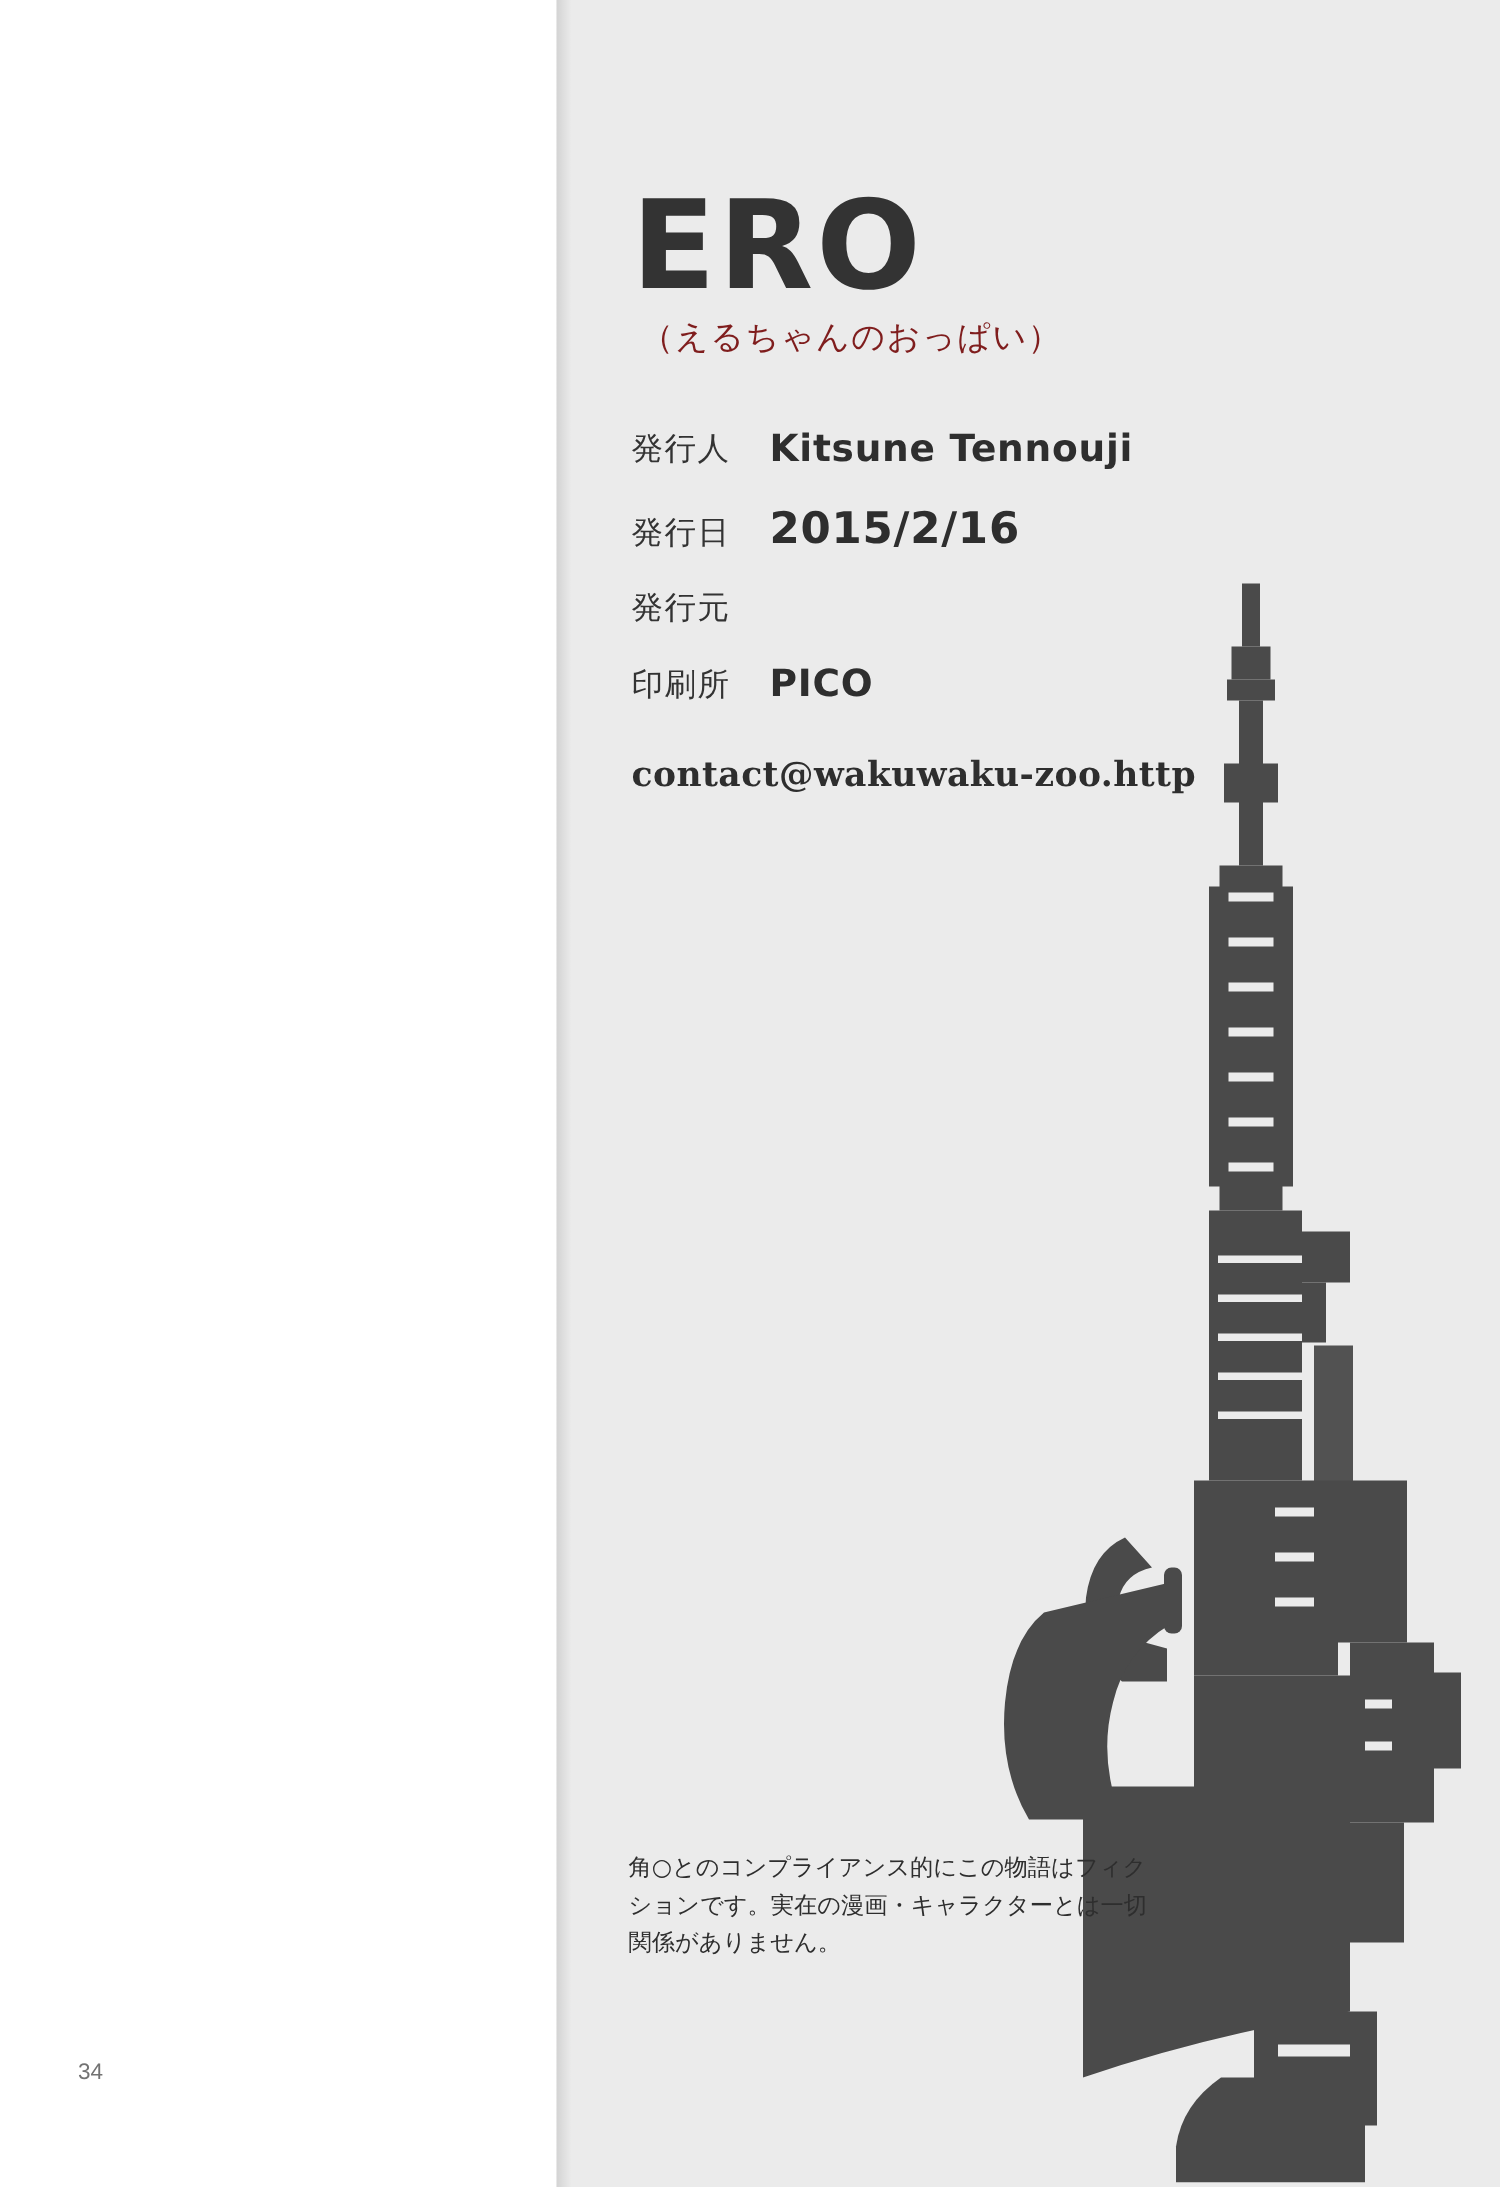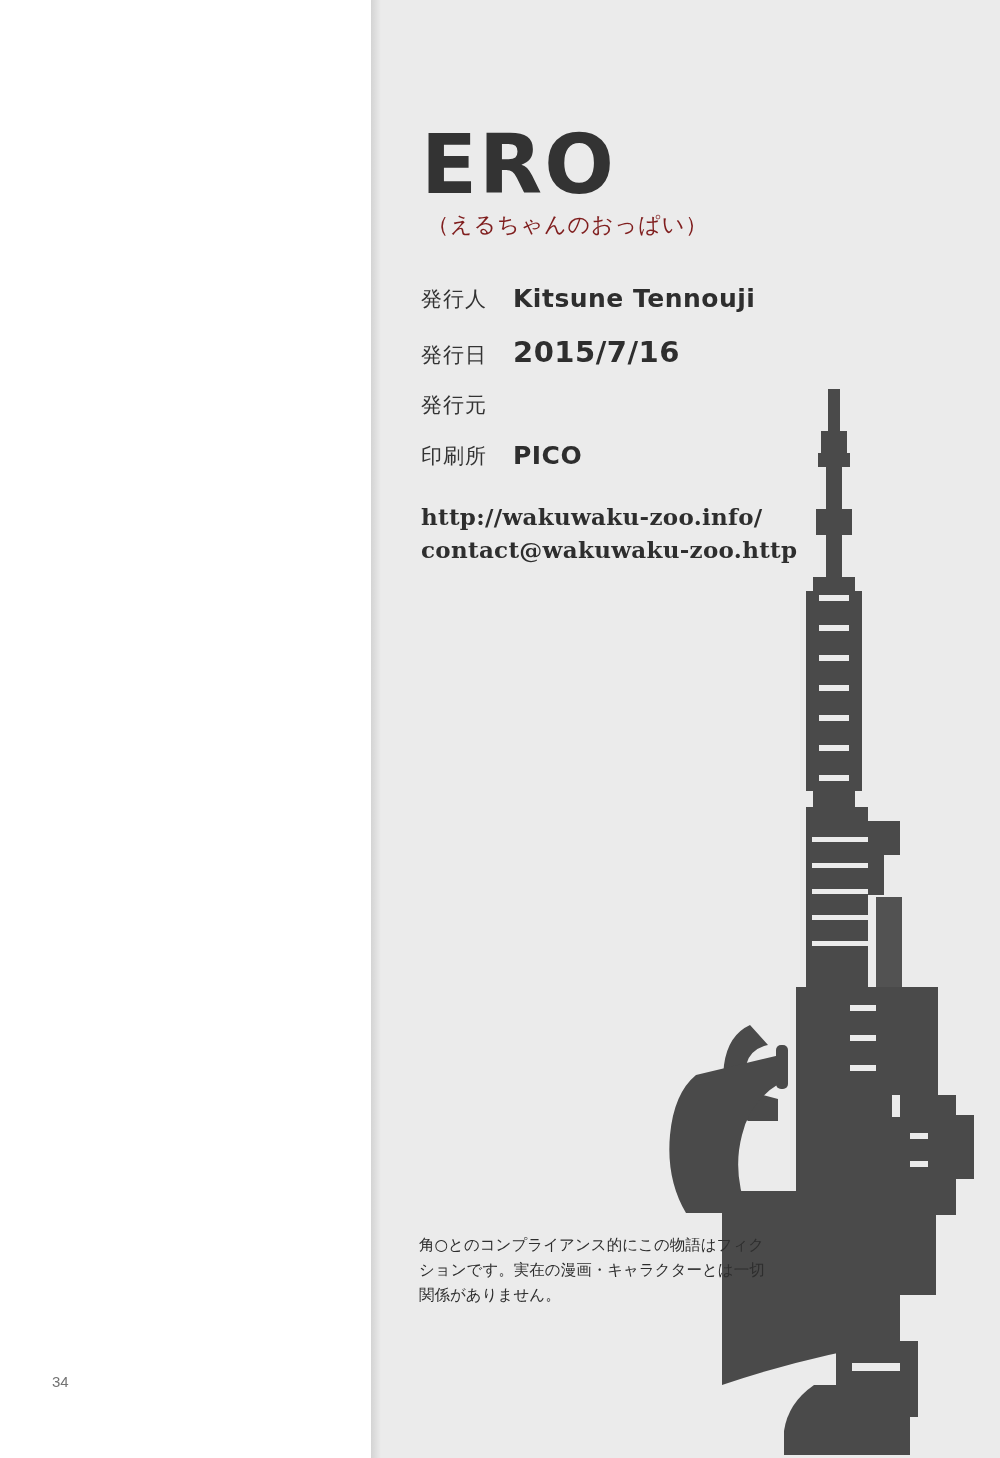--- a/index.html
+++ b/index.html
@@ -214,32 +214,31 @@
   <div class="title-main">ERO</div>
   <div class="title-sub">（えるちゃんのおっぱい）</div>
 
   <div class="meta">
     <div class="meta-row">
       <span class="meta-label">発行人</span>
       <span class="meta-value">Kitsune Tennouji</span>
     </div>
     <div class="meta-row">
       <span class="meta-label">発行日</span>
-      <span class="meta-value date">2015/7/16</span>
+      <span class="meta-value date">2015/2/16</span>
     </div>
     <div class="meta-row">
       <span class="meta-label">発行元</span>
     </div>
     <div class="meta-row">
       <span class="meta-label">印刷所</span>
       <span class="meta-value">PICO</span>
     </div>
   </div>
 
   <div class="links">
-    <div class="link-line">http://wakuwaku-zoo.info/</div>
     <div class="link-line">contact@wakuwaku-zoo.http</div>
   </div>
 </div>
 
 <div class="disclaimer">
   <p>角○とのコンプライアンス的にこの物語はフィクションです。実在の漫画・キャラクターとは一切関係がありません。</p>
 </div>
 
 </body></html>

